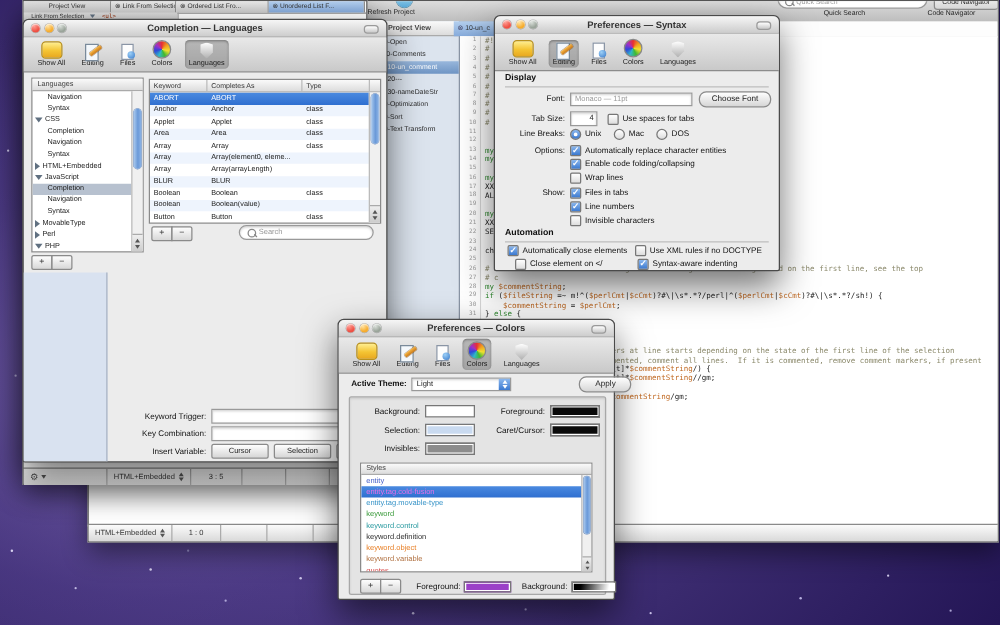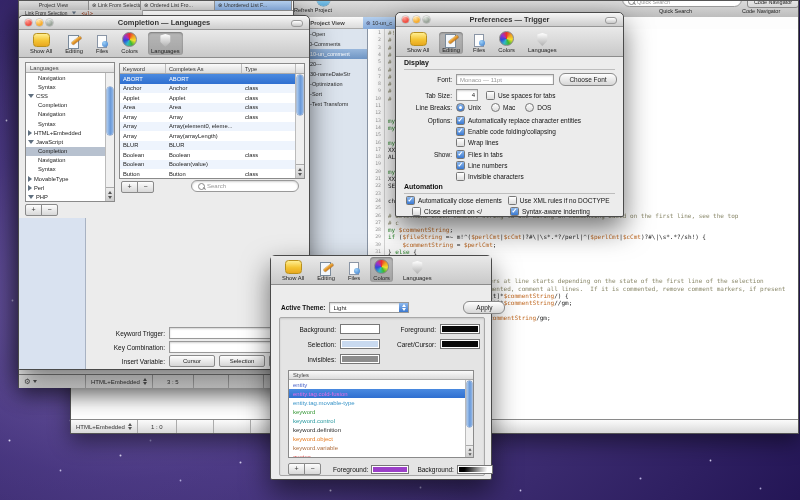--- a/index.html
+++ b/index.html
@@ -513,21 +513,21 @@
     </div>
   </div>
 
   <div class="win" id="editwin" style="left:395px;top:12px;width:227px;height:203px;">
     <div class="titlebar">
       <div class="lights">
         <span class="light l-red"></span>
         <span class="light l-yel"></span>
         <span class="light l-gray"></span>
       </div>
-      <span>Preferences — Trigger</span>
+      <span>Preferences — Syntax</span>
       <span class="pill"></span>
     </div>
     <div class="toolbar" style="height:30px;box-sizing:border-box;">
         <div class="titem">
           <span class="ic ic-showall"></span>
           <span>Show All</span>
         </div>
         <div class="titem sel">
           <span class="ic ic-editing">
             <span class="pg"></span>
@@ -618,20 +618,29 @@
     </div>
     <div class="erow" style="left:16px;top:194px;">
       <span class="cb"></span>
       <span class="lbl">Close element on &lt;/</span>
       <span class="cb on" style="margin-left:28px;"></span>
       <span class="lbl">Syntax-aware indenting</span>
     </div>
   </div>
 
   <div class="win" id="colorswin" style="left:270px;top:255px;width:220px;height:223px;">
+    <div class="titlebar">
+      <div class="lights">
+        <span class="light l-red"></span>
+        <span class="light l-yel"></span>
+        <span class="light l-gray"></span>
+      </div>
+      <span>Preferences — Colors</span>
+      <span class="pill"></span>
+    </div>
     <div class="toolbar" style="height:29px;box-sizing:border-box;">
         <div class="titem">
           <span class="ic ic-showall"></span>
           <span>Show All</span>
         </div>
         <div class="titem">
           <span class="ic ic-editing">
             <span class="pg"></span>
             <span class="pen"></span>
           </span>

